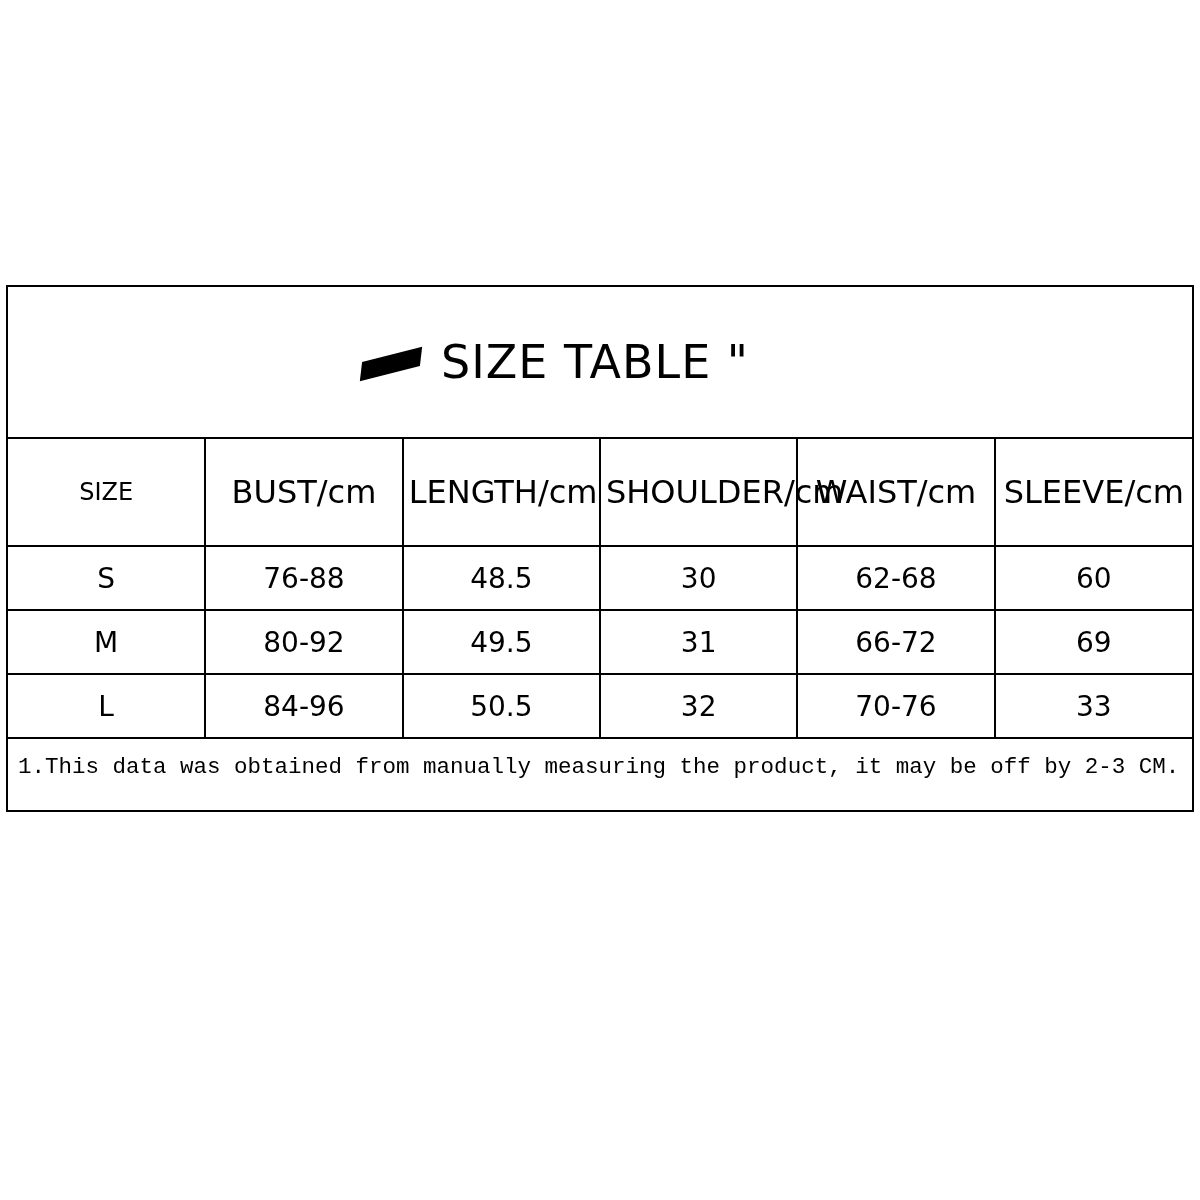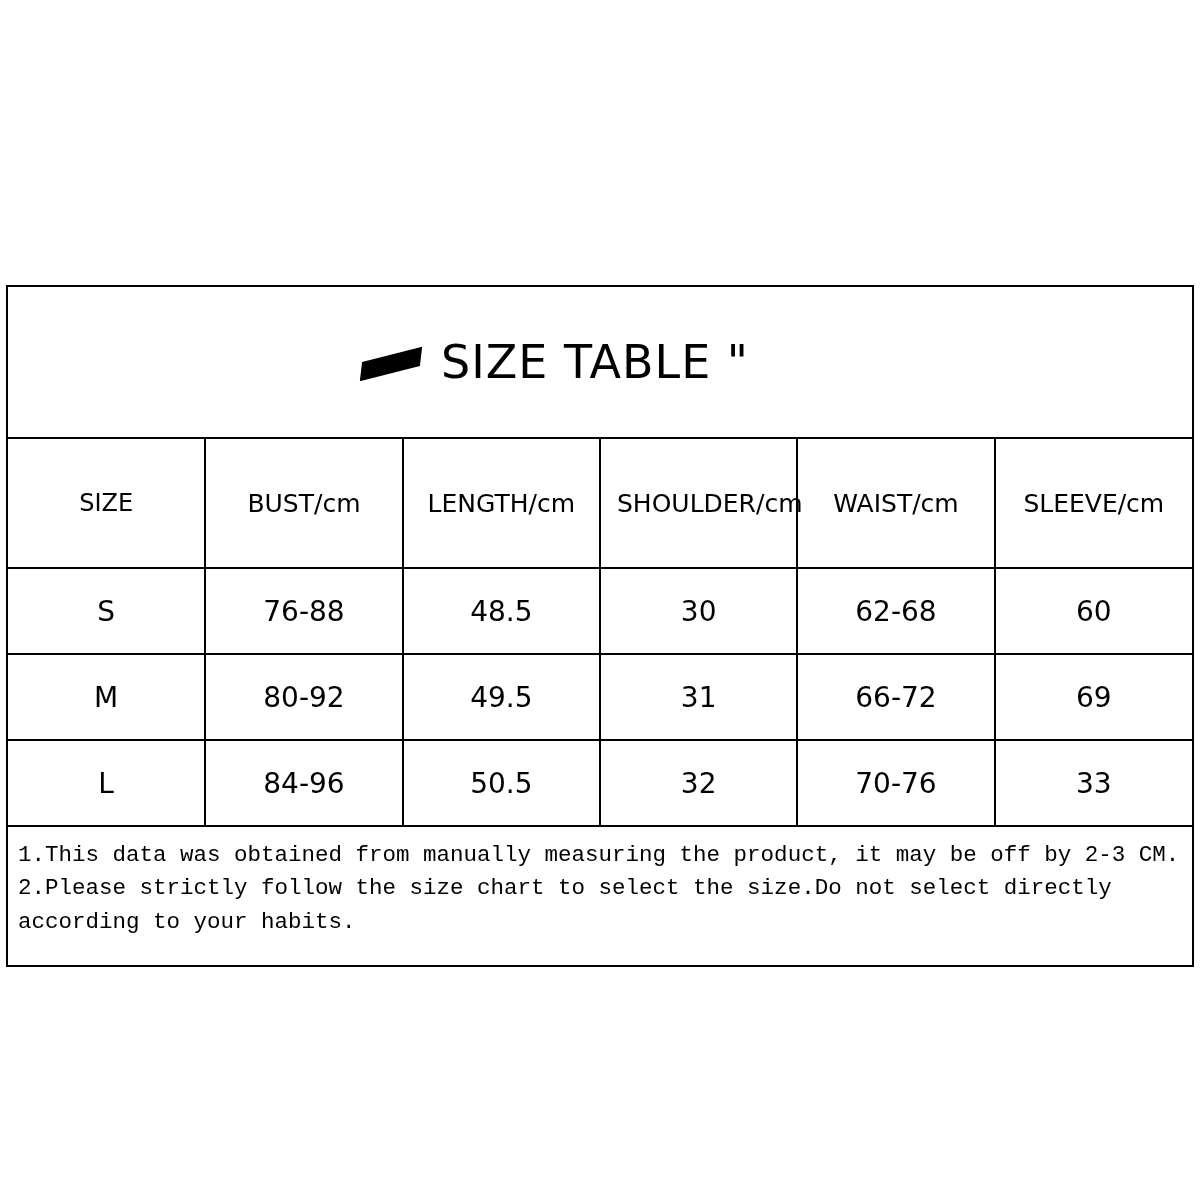--- a/index.html
+++ b/index.html
@@ -55,28 +55,28 @@
   
   table.size-table {
     width: 100%;
     border-collapse: collapse;
     table-layout: fixed;
   }
   table.size-table td {
     border: 2px solid #000;
     text-align: center;
     font-size: 26px;
-    padding: 16px;
+    padding: 5px;
     height: 52px;
     font-family: "DejaVu Sans", sans-serif;
     margin-left: 30px;
   }
   table.size-table tr.header-row td {
     height: 96px;
-    font-size: 25px;
+    font-size: 32px;
     vertical-align: middle;
   }
   table.size-table tr.header-row td:first-child {
     font-size: 24px;
   }
   table.size-table td:first-child {
     border-left: none;
   }
   table.size-table td:last-child {
     border-right: none;
@@ -151,16 +151,15 @@
         <td>50.5</td>
         <td>32</td>
         <td>70-76</td>
         <td>33</td>
       </tr>
     </tbody>
   </table>
 
   <div class="note-block">
     <div class="note-line">1.This data was obtained from manually measuring the product, it may be off by 2-3 CM.</div>
-    <div class="note-line">2.Please strictly follow the size chart to select the size.Do not select directly according to your habits.</div>
   </div>
 
 </div>
 
 </body></html>

